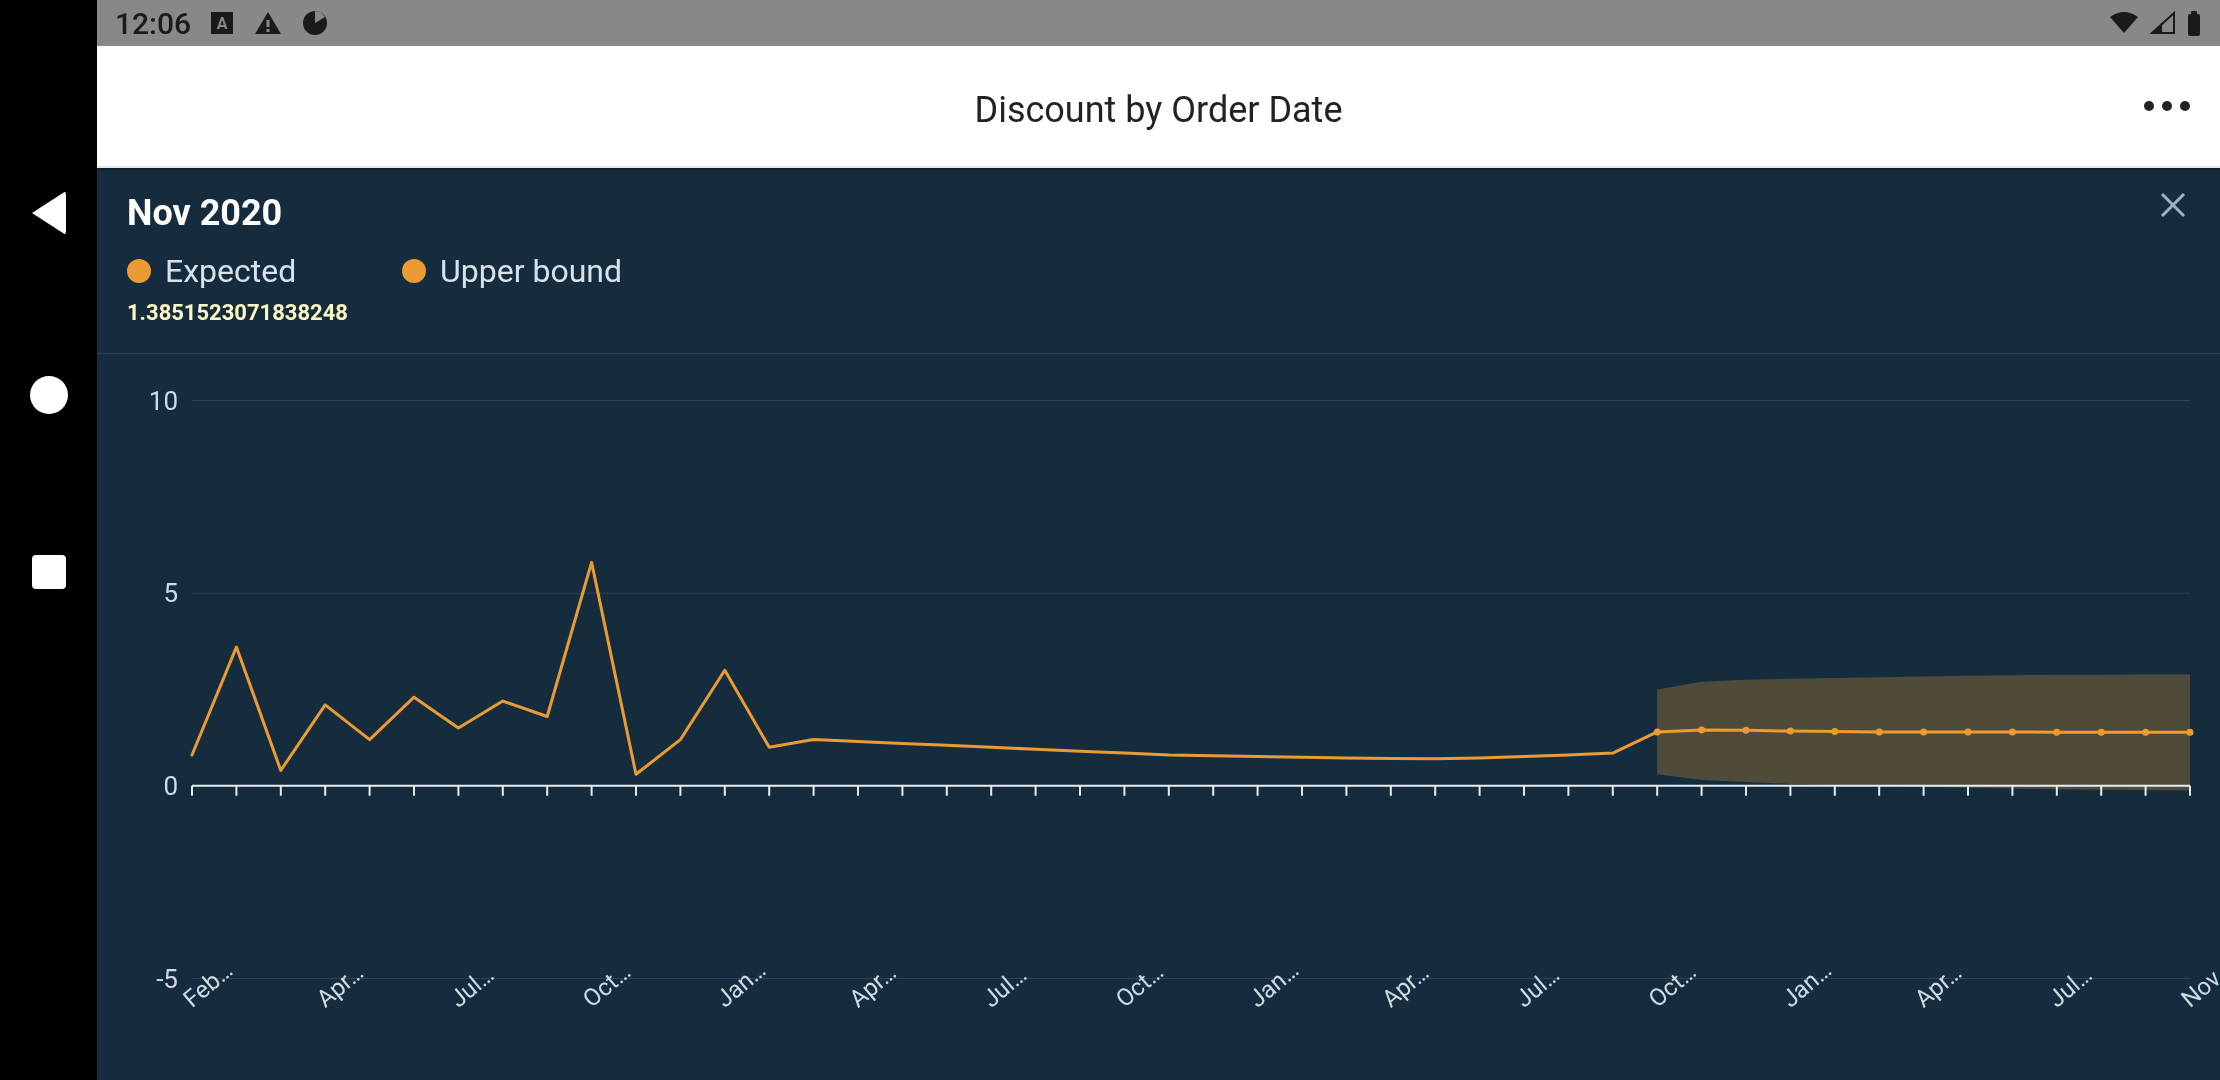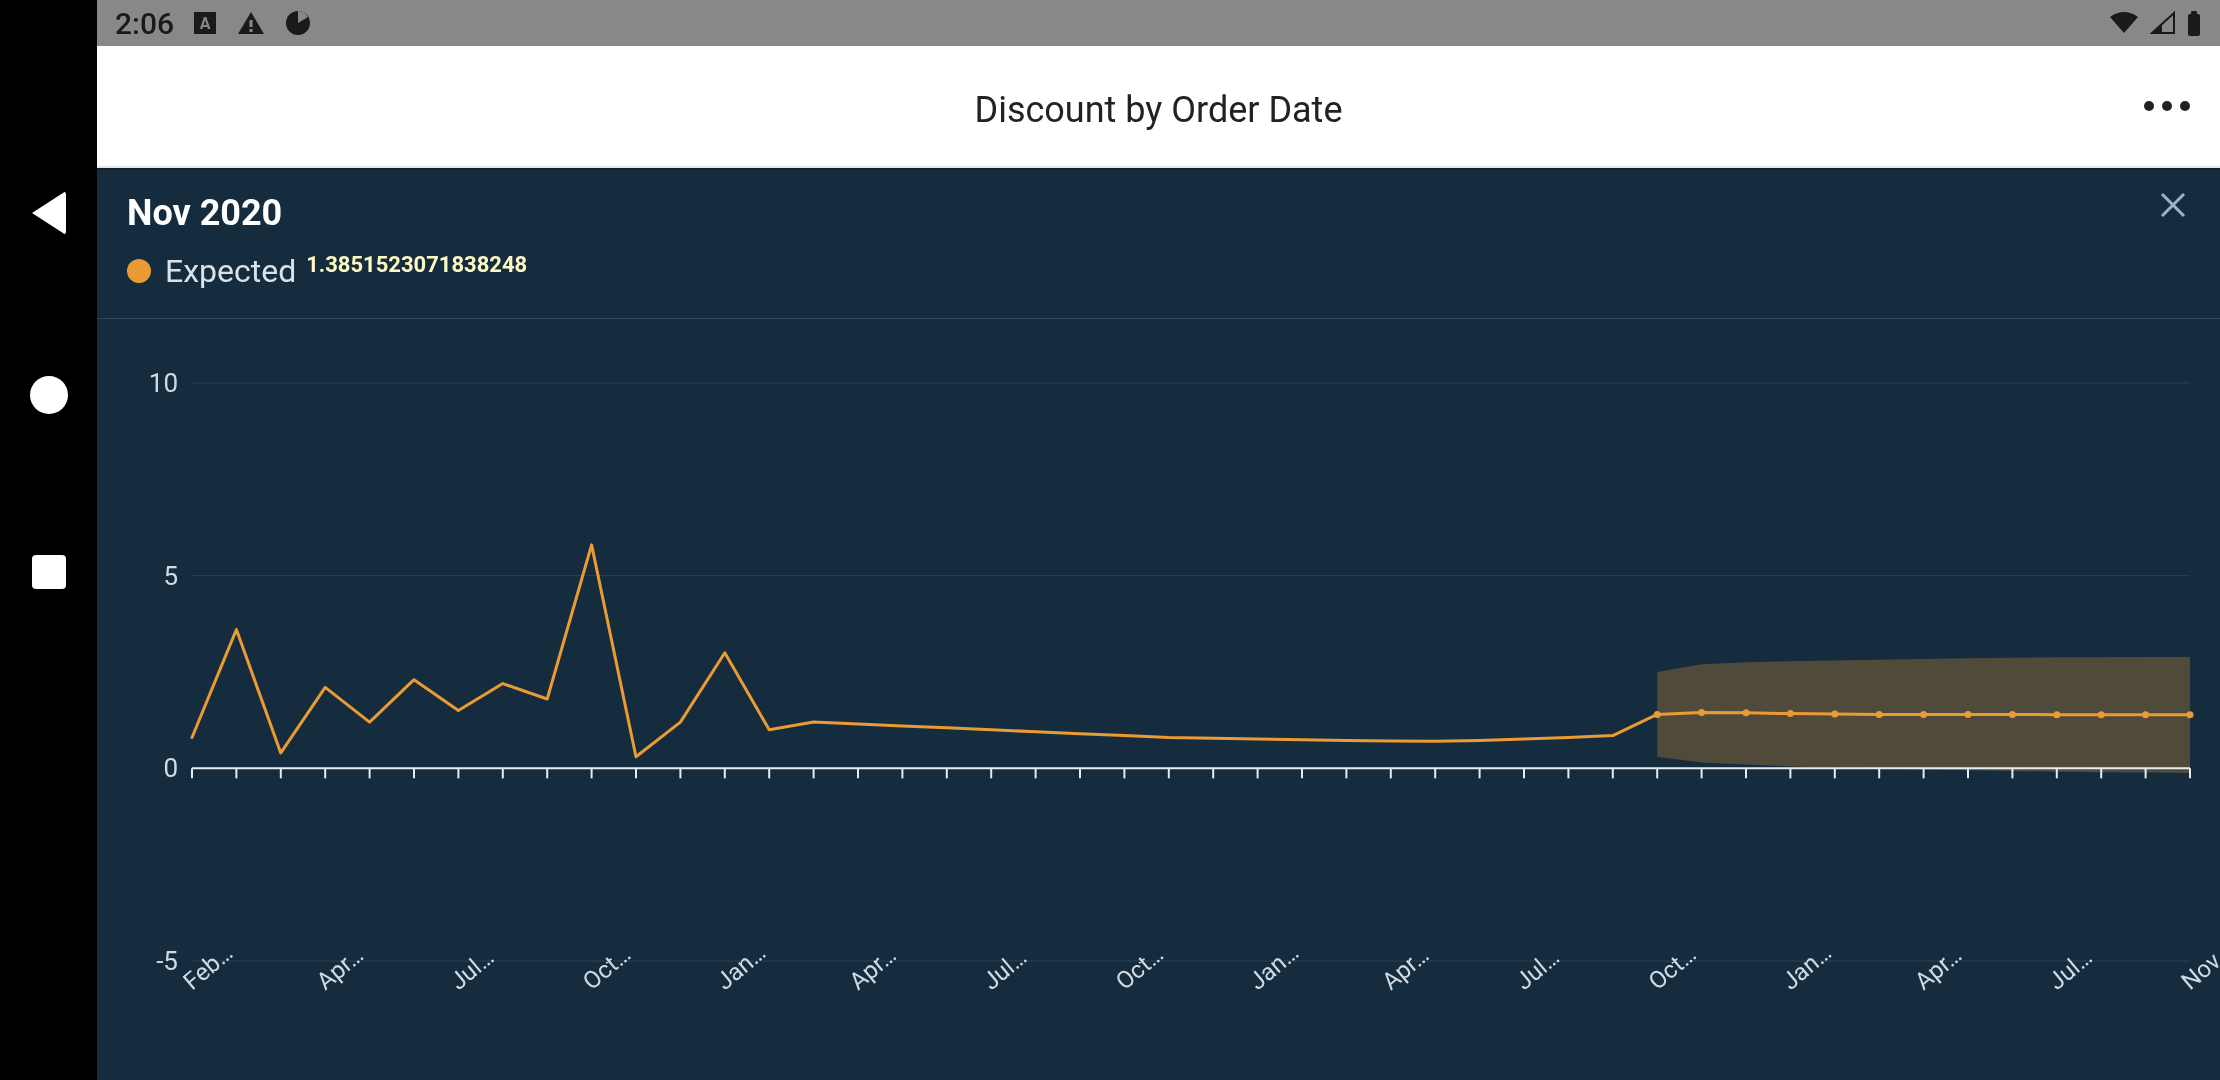--- a/index.html
+++ b/index.html
@@ -53,21 +53,21 @@
     position: relative;
     color: #e6edf3;
   }
   .panel-header .close {
     position: absolute; right: 30px; top: 18px;
     width: 34px; height: 34px; cursor: pointer;
     color: #9fb2c2;
   }
   .panel-date { font-size: 36px; font-weight: 700; margin-bottom: 18px; color: #fff; }
   .panel-values { display: flex; gap: 54px; }
-  .pv { display: flex; flex-direction: row; gap: 10px; }
+  .pv { display: flex; flex-direction: column; gap: 10px; }
   .pv .label-row { display: flex; align-items: center; gap: 14px; }
   .pv .swatch { width: 24px; height: 24px; border-radius: 50%; background: #eb9b33; }
   .pv .label { font-size: 32px; color: #d7e2ea; }
   .pv .value { font-size: 22px; font-weight: 700; color: #fef9c3; }
 
   .chart-area { flex: 1; position: relative; }
   .chart-svg { width: 100%; height: 100%; display: block; }
   .y-tick-label { fill: #cfdbe4; font-size: 26px; text-anchor: end; }
   .x-tick-label { fill: #cfdbe4; font-size: 24px; text-anchor: start; }
   .gridline { stroke: #2b4257; stroke-width: 1; }
@@ -83,21 +83,21 @@
 <div class="nav-rail">
   <div class="tri"></div>
   <div class="circ"></div>
   <div class="sq"></div>
 </div>
 
 <div class="main">
 
   <div class="statusbar">
     <div class="left">
-      <span>2:06</span>
+      <span>12:06</span>
       <svg width="26" height="26">
           <rect x="2" y="2" width="22" height="22" fill="#1a1a1a"></rect>
           <text x="13" y="19" text-anchor="middle" font-size="16" fill="#888" font-weight="700">A</text>
         </svg>
       <svg width="30" height="26">
           <polygon points="15,2 28,24 2,24" fill="#1a1a1a"></polygon>
           <rect x="13.5" y="10" width="3" height="7" fill="#888"></rect>
           <rect x="13.5" y="19" width="3" height="3" fill="#888"></rect>
         </svg>
       <svg width="28" height="28">
@@ -141,20 +141,24 @@
       <div class="panel-date">Nov 2020</div>
       <div class="panel-values">
         <div class="pv">
           <div class="label-row">
             <span class="swatch"></span>
             <span class="label">Expected</span>
           </div>
           <span class="value">1.3851523071838248</span>
         </div>
         <div class="pv">
+          <div class="label-row">
+            <span class="swatch"></span>
+            <span class="label">Upper bound</span>
+          </div>
         </div>
       </div>
     </div>
 
     <div class="chart-area">
       <svg class="chart-svg" id="chart-svg" viewBox="0 0 2123 713">
           <line x1="95" y1="618" x2="2093" y2="618" class="gridline"></line>
           <text x="81" y="627" class="y-tick-label">-5</text>
           <line x1="95" y1="425.33333333333337" x2="2093" y2="425.33333333333337" class="gridline"></line>
           <text x="81" y="434.33333333333337" class="y-tick-label">0</text>

